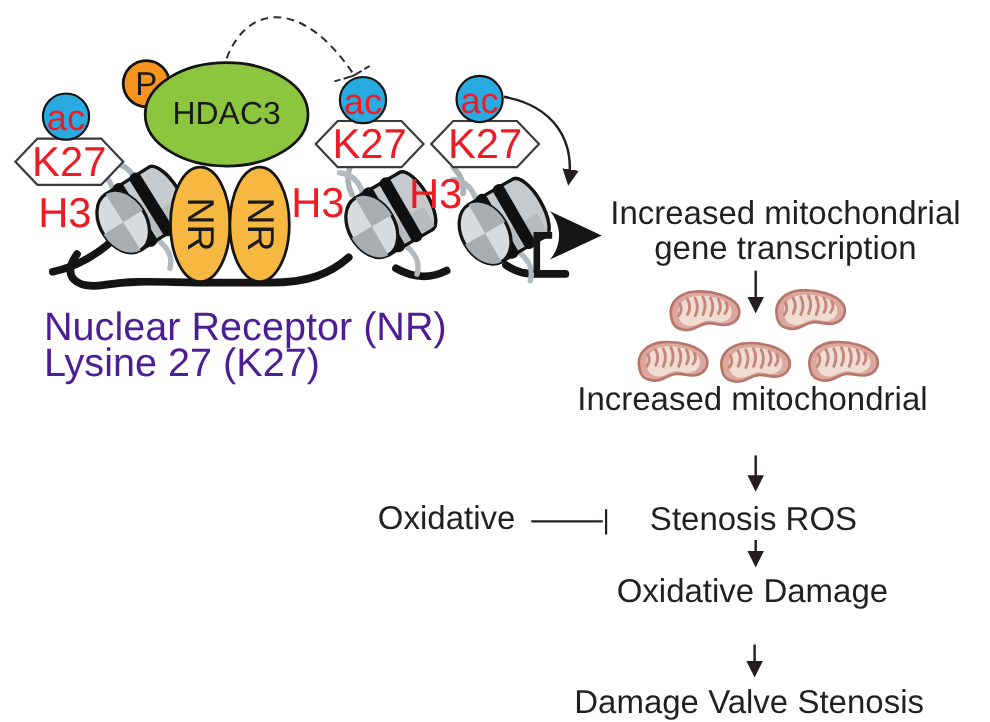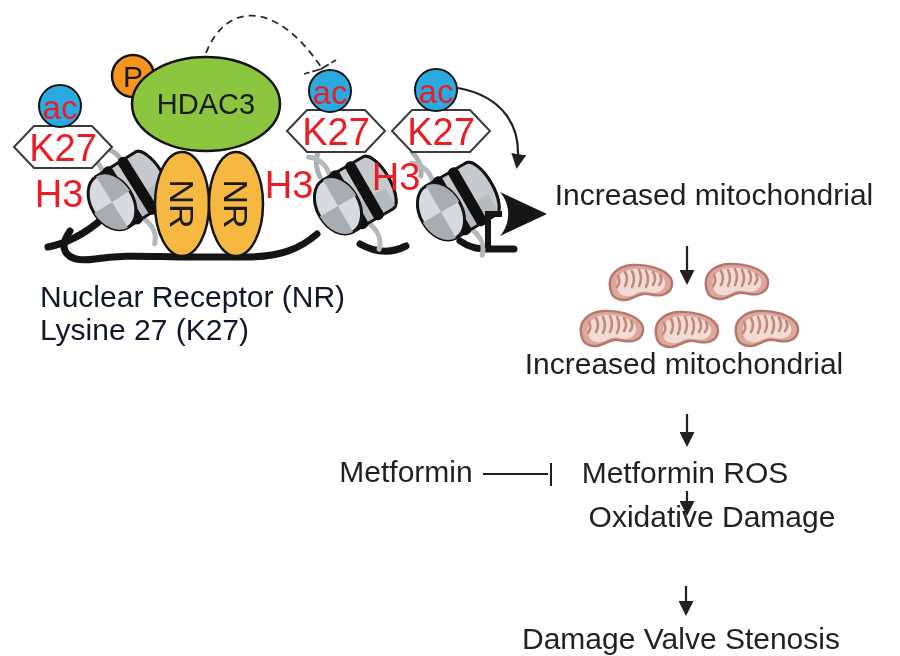--- a/index.html
+++ b/index.html
@@ -5,21 +5,21 @@
   html,body{margin:0;padding:0;background:#ffffff;}
   .stage{position:relative;width:900px;height:656px;background:#ffffff;overflow:hidden;
          font-family:"Liberation Sans","DejaVu Sans",sans-serif;color:#231F20;}
   .art{position:absolute;left:0;top:0;}
   .lbl{position:absolute;white-space:nowrap;line-height:1;}
   .center{transform:translate(-50%,-50%);}
   .red{color:#ED1C24;}
   .blk{color:#1A1A1A;}
   .flow{position:absolute;transform:translateX(-50%);text-align:center;
         font-size:30px;line-height:31px;white-space:nowrap;color:#231F20;}
-  .legend{position:absolute;left:40px;top:281px;font-size:30px;line-height:32.5px;color:#0f172a;}
+  .legend{position:absolute;left:40px;top:281px;font-size:36px;line-height:32.5px;color:#4c1d95;}
   .nrtxt{transform:translate(-50%,-50%) rotate(90deg);}
 </style>
 </head>
 <body>
 
 <div class="stage">
 
   <svg class="art" width="900" height="656" viewBox="0 0 900 656">
     <defs>
       <marker id="ah" markerUnits="userSpaceOnUse" markerWidth="15" markerHeight="15" refX="8" refY="5" orient="auto" viewBox="0 0 10 10">
@@ -155,29 +155,30 @@
   <div class="lbl center red" style="left:289px;top:185px;font-size:38px;">H3</div>
   <div class="lbl center red" style="left:396px;top:177px;font-size:38px;">H3</div>
 
   <div class="legend">
     <div>Nuclear Receptor (NR)</div>
     <div>Lysine 27 (K27)</div>
   </div>
 
   <div class="flow" style="left:714px;top:179px;">
     <div>Increased mitochondrial</div>
+    <div>gene transcription</div>
   </div>
 
   <div class="flow" style="left:684px;top:348px;">
     <div>Increased mitochondrial</div>
   </div>
 
-  <div class="flow" style="left:406px;top:456px;">Metformin</div>
+  <div class="flow" style="left:406px;top:456px;">Oxidative</div>
 
-  <div class="flow" style="left:685px;top:457px;">Metformin ROS</div>
+  <div class="flow" style="left:685px;top:457px;">Stenosis ROS</div>
 
-  <div class="flow" style="left:684px;top:501px;margin-left:28px;">
+  <div class="flow" style="left:684px;top:522px;">
     <div>Oxidative Damage</div>
   </div>
 
   <div class="flow" style="left:681px;top:623px;">Damage Valve Stenosis</div>
 
 </div>
 
 </body></html>

